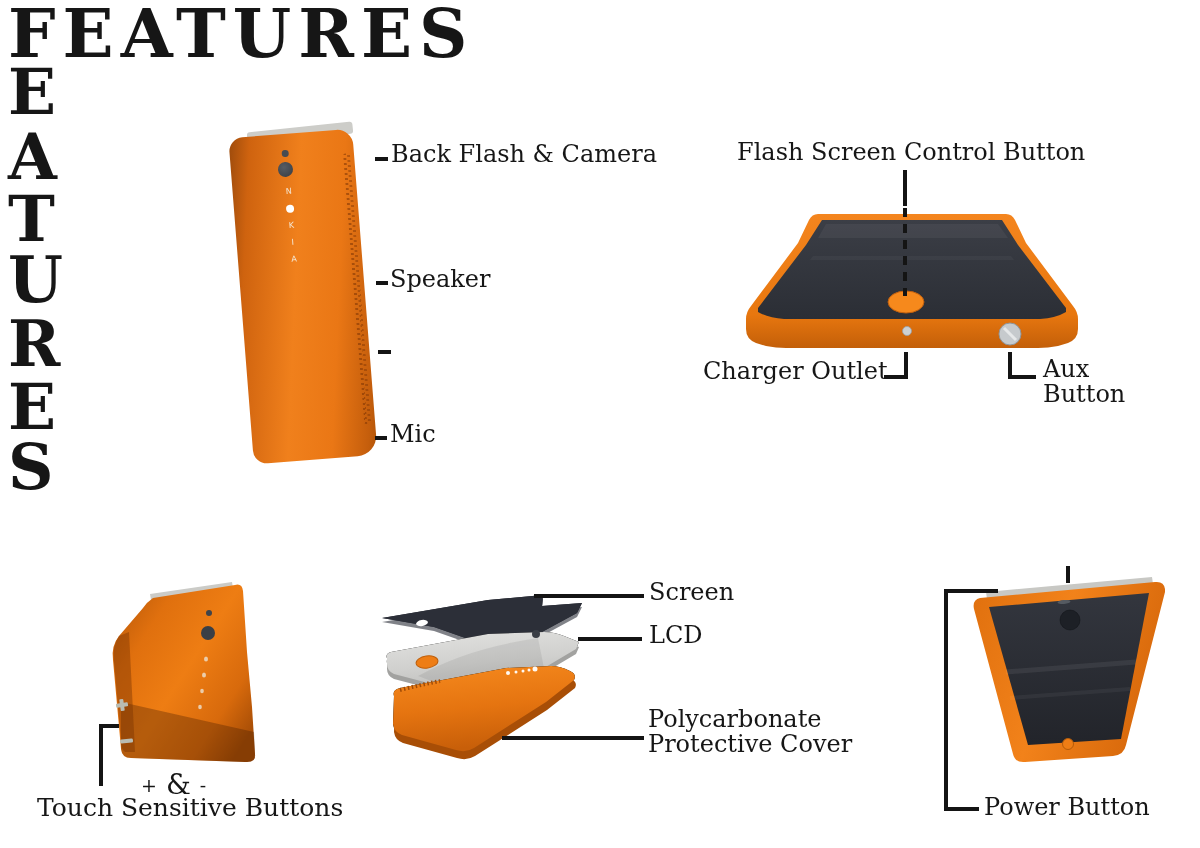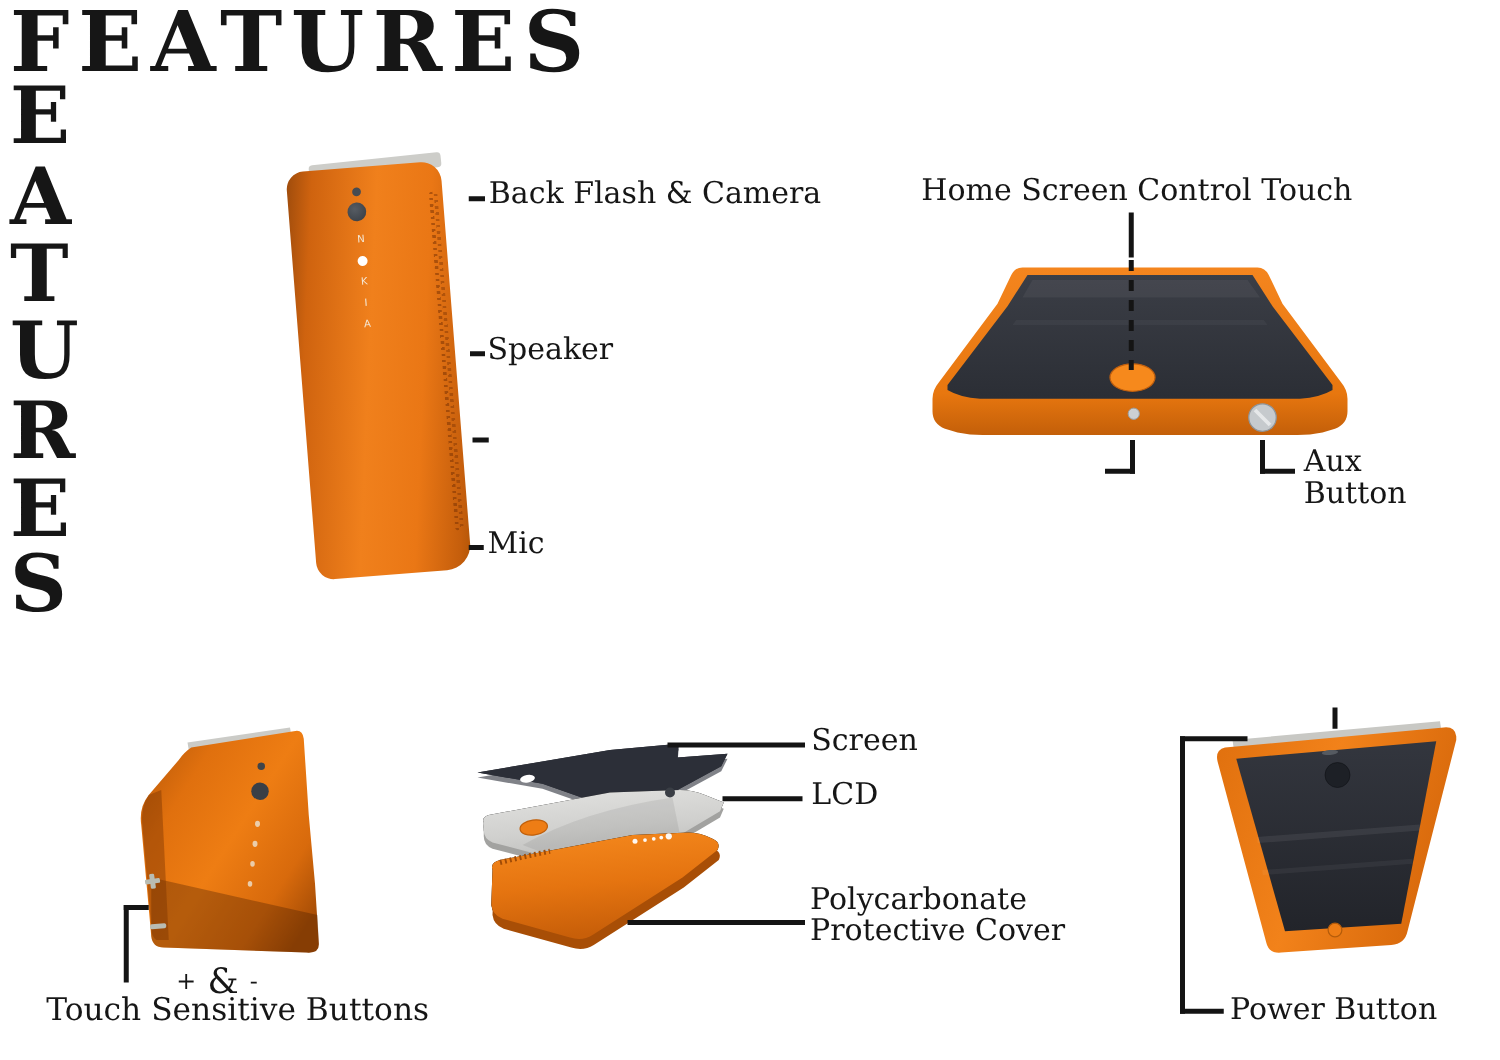--- a/index.html
+++ b/index.html
@@ -93,24 +93,25 @@
     <path d="M 100,16 Q 94,16 91,22 L 80,45 L 33,108 Q 28,114 28,121 L 28,131 Q 28,141 38,145 L 48,148 Q 58,150 68,150 L 320,150 Q 330,150 340,148 L 350,145 Q 360,141 360,131 L 360,121 Q 360,114 355,108 L 308,45 L 297,22 Q 294,16 288,16 Z" fill="url(#bRim)"></path>
     <path d="M 104,22 L 284,22 L 300,47 L 348,110 L 348,114 Q 338,120 322,121 L 66,121 Q 50,120 40,114 L 40,110 L 88,47 Z" fill="url(#bScr)"></path>
     <polygon points="108,26 280,26 290,40 100,40" fill="rgba(255,255,255,0.05)"></polygon>
     <polygon points="95,58 293,58 296,62 92,62" fill="rgba(255,255,255,0.04)"></polygon>
     <ellipse cx="188" cy="104" rx="18" ry="11" fill="#f6891c" stroke="#c05f0e" stroke-width="1"></ellipse>
     <circle cx="189" cy="133" r="4.5" fill="#ccd0d3" stroke="#9aa0a4" stroke-width="0.8"></circle>
     <circle cx="292" cy="136" r="11" fill="#c6cacd" stroke="#8f959a" stroke-width="1"></circle>
     <line x1="286" y1="130" x2="298" y2="142" stroke="#eef0f1" stroke-width="3" opacity="0.8"></line>
   </svg>
 
-  <div class="label" style="left:737px;top:140px">Home Screen Control Touch</div>
+  <div class="label" style="left:737px;top:140px">Flash Screen Control Button</div>
   <div class="line" style="left:903px;top:170px;width:4px;height:36px"></div>
   <div class="dash-line" style="left:903px;top:208px;height:88px"></div>
 
+  <div class="label" style="left:703px;top:359px">Charger Outlet</div>
   <div class="line" style="left:884px;top:375px;width:24px;height:4px"></div>
   <div class="line" style="left:904px;top:352px;width:4px;height:27px"></div>
 
   <div class="line" style="left:1008px;top:352px;width:4px;height:27px"></div>
   <div class="line" style="left:1008px;top:375px;width:28px;height:4px"></div>
   <div class="label lbl2" style="left:1043px;top:357px">
     <span>Aux</span>
     <span>Button</span>
   </div>
 

